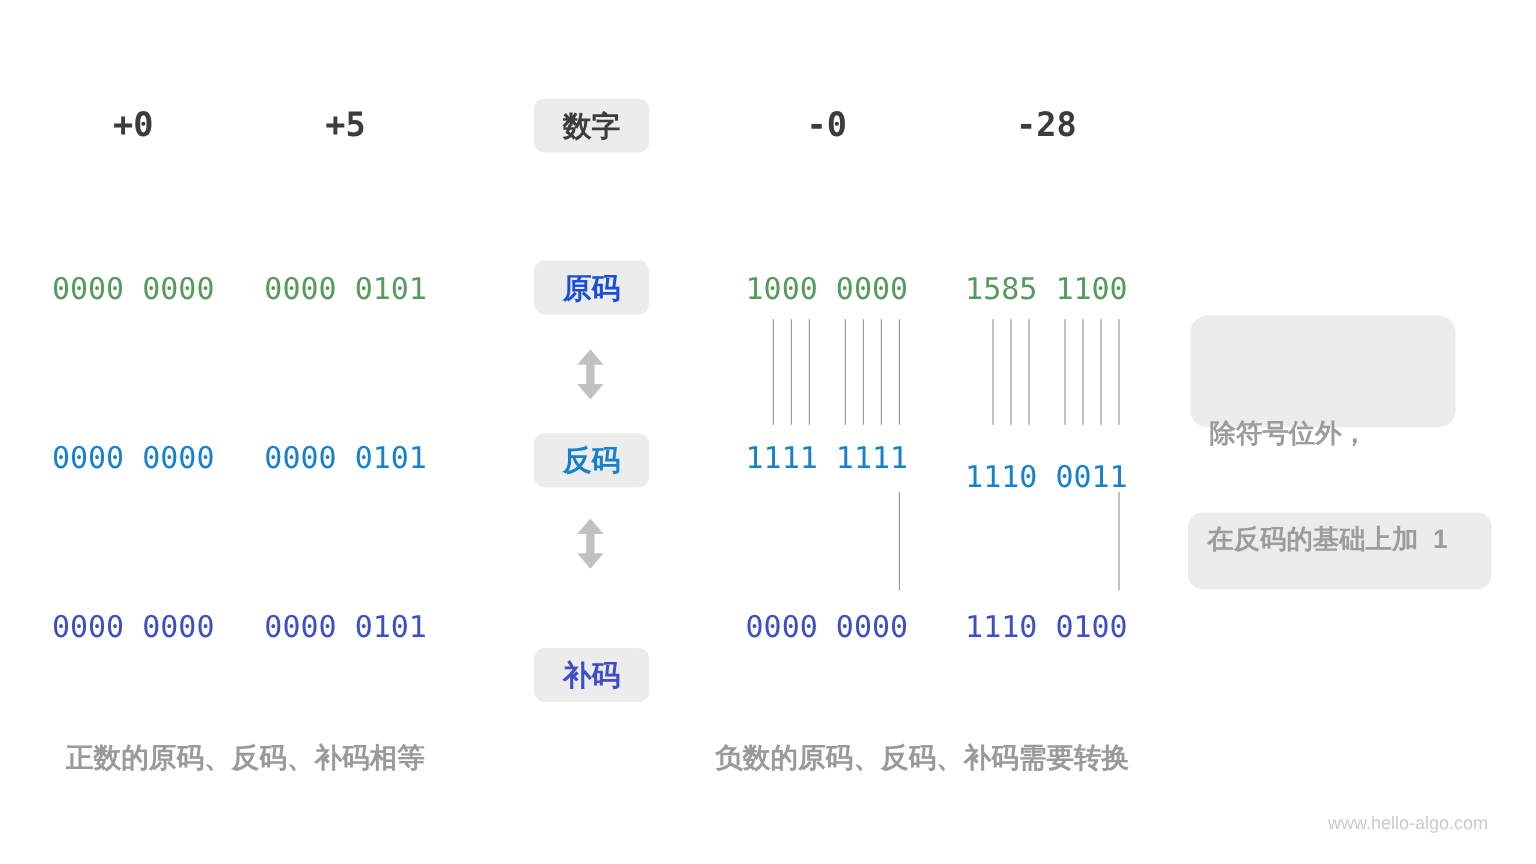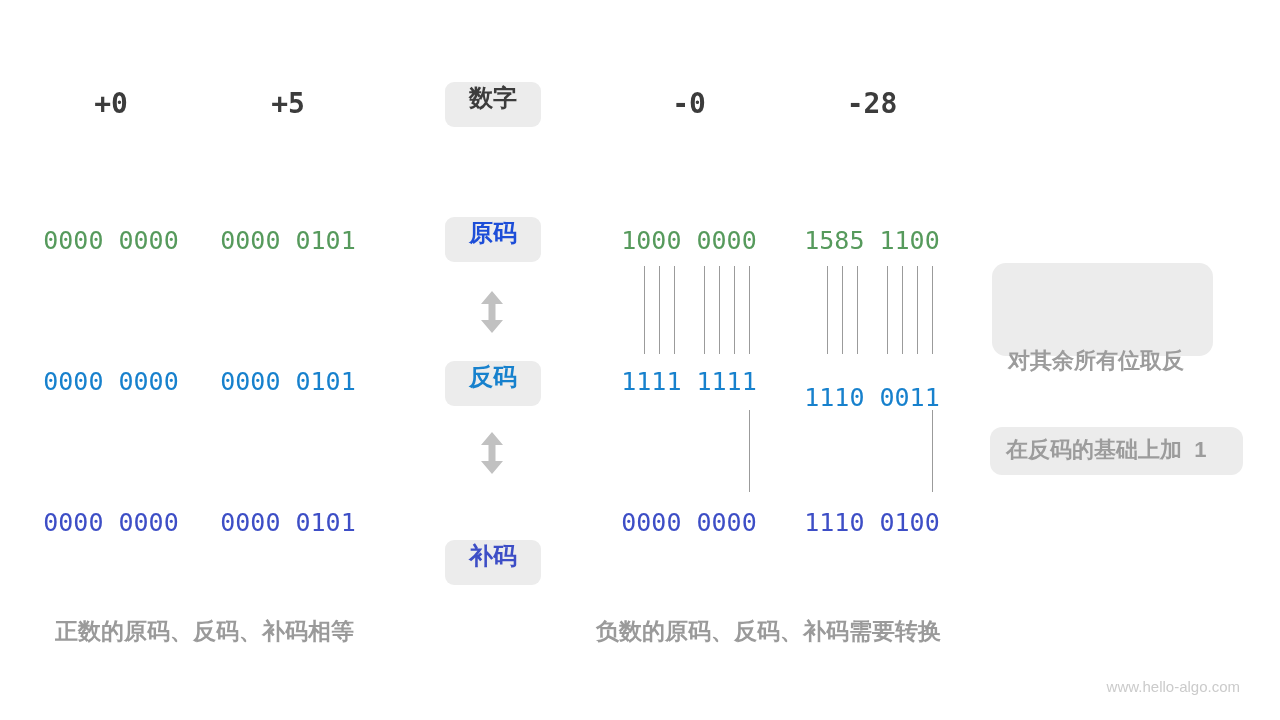--- a/index.html
+++ b/index.html
@@ -15,21 +15,21 @@
 
   .hnum {
     position:absolute; top:88px; transform:translateX(-50%);
     font-family:"DejaVu Sans Mono", monospace;
     font-size:28px; font-weight:bold; color:#3c3c3c;
     line-height:32px; white-space:pre;
   }
   .label-box {
     position:absolute; left:493px; transform:translateX(-50%);
     width:96px; height:45px; border-radius:9px; background:#ececec;
-    display:flex; align-items:flex-start; justify-content:center;
+    display:flex; align-items:center; justify-content:center;
     font-size:24px; font-weight:700;
   }
   .label-box.t-dark  { color:#3c3c3c; }
   .label-box.t-green { color:#1d4ed8; }
   .label-box.t-blue  { color:#1781cd; }
   .label-box.t-indigo{ color:#3d4ec6;margin-top:40px; }
 
   .bin {
     position:absolute; transform:translateX(-50%);
     font-family:"DejaVu Sans Mono", monospace;
@@ -56,21 +56,21 @@
 
   .note {
     position:absolute; background:#ececec; color:#9c9c9c;
     font-weight:700; font-size:22px; white-space:pre;
   }
   .note-a {
     left:992px; top:263px; width:221px; height:93px; border-radius:14px;
     padding:13px 0 0 16px; box-sizing:border-box; line-height:34px;
   }
   .note-b {
-    left:990px; top:427px; width:253px; height:48px; border-radius:12px;
+    left:990px; top:427px; width:253px; height:64px; border-radius:12px;
     line-height:46px; padding-left:16px; box-sizing:border-box;
   }
 
   .caption {
     position:absolute; top:618px; font-size:23px; font-weight:700;
     color:#9a9a9a; line-height:27px; white-space:pre;
   }
   .caption-pos { left:55px; }
   .caption-neg { left:596px;text-align:center; }
 
@@ -149,20 +149,21 @@
 
   <div class="bin indigo c1" style="top:509px">0000 0000</div>
   <div class="bin indigo c2" style="top:509px">0000 0101</div>
   <div class="label-box t-indigo" style="top:500px">
     <span>补码</span>
   </div>
   <div class="bin indigo c3" style="top:509px">0000 0000</div>
   <div class="bin indigo c4" style="top:509px">1110 0100</div>
 
   <div class="note note-a">
+    <div>除符号位外，</div>
     <div>对其余所有位取反</div>
   </div>
   <div class="note note-b">在反码的基础上加  1</div>
 
   <div class="caption caption-pos">正数的原码、反码、补码相等</div>
   <div class="caption caption-neg">负数的原码、反码、补码需要转换</div>
 
   <div class="watermark">www.hello-algo.com</div>
 
 </div>

